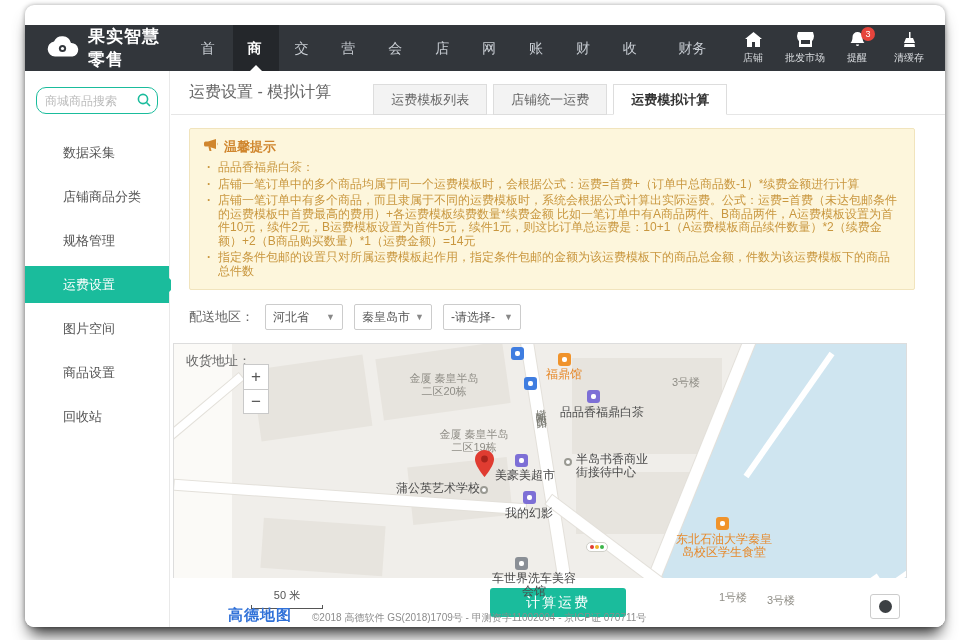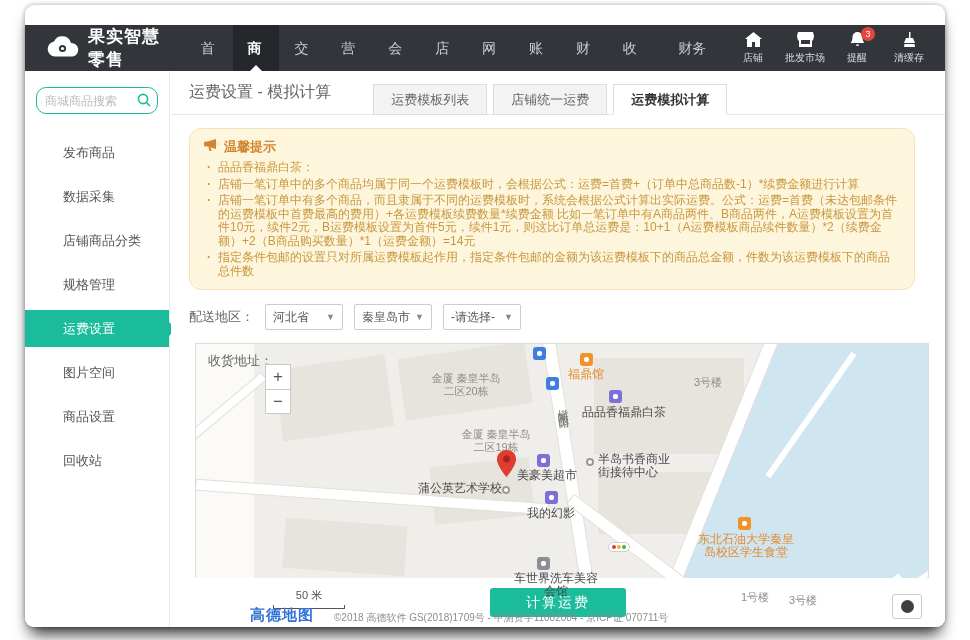--- a/index.html
+++ b/index.html
@@ -33,33 +33,33 @@
       border-top:7px solid transparent; border-bottom:7px solid transparent; border-left:7px solid #1abc9c; }
 
   
   .main { position:absolute; top:66px; left:146px; right:0; bottom:0; background:#fff; }
   .title-row { display:flex; align-items:flex-end; height:44px; padding:12px 20px 0 18px; border-bottom:1px solid #e6e6e6; }
   .page-title { font-size:16px; color:#666; line-height:44px; }
   .tabs { display:flex; margin-left:42px; position:relative; z-index:2; }
   .tab { height:31px; line-height:30px; padding:0 17px; font-size:13px; color:#666; background:#f3f3f3; border:1px solid #ddd; margin-right:6px; margin-bottom:-1px; cursor:pointer; }
   .tab.active { background:#fff; border-bottom:1px solid #fff; font-weight:bold; color:#333; }
 
-  .notice { margin:13px 30px 0 18px; background:#fdf6dc; border:1px solid #f1e4bd; border-radius:12px; padding:9px 14px 8px 14px; }
+  .notice { margin:13px 30px 0 18px; background:#fdf6dc; border:1px solid #f1e4bd; border-radius:2px; padding:9px 14px 8px 14px; }
   .notice-title { display:flex; align-items:center; gap:6px; font-size:13px; font-weight:bold; color:#d0862e; margin-bottom:5px; }
   .notice ul { list-style:none; }
   .notice li { position:relative; font-size:12px; line-height:13.5px; color:#c9973f; padding-left:14px; margin:3px 0; }
   .notice li::before { content:"·"; position:absolute; left:3px; top:0; font-weight:bold; color:#c9973f; }
 
   .region-row { display:flex; align-items:center; gap:11px; margin:14px 18px 13px 18px; }
   .region-label { font-size:13px; color:#666; }
   .sel { width:78px; height:26px; border:1px solid #ccc; border-radius:2px; background:#fff; display:flex; align-items:center; padding:0 7px; font-size:12px; color:#555; cursor:pointer; }
   .sel .caret { margin-left:auto; font-size:9px; color:#888; }
 
   
-  .map-panel { position:relative; margin-left:24px; width:734px; height:281px; border:1px solid #ddd; background:#f0eeea; overflow:hidden;padding-left:20px; }
+  .map-panel { position:relative; margin-left:2px; width:734px; height:281px; border:1px solid #ddd; background:#f0eeea; overflow:hidden;padding-left:20px; }
   .blk { position:absolute; background:#e7e4de; }
   .road { position:absolute; background:#ffffff; box-shadow:0 0 0 1px #e3e0da; }
   .water { position:absolute; inset:0; background:#cfe5f0; clip-path:polygon(577px 0, 734px 0, 734px 281px, 462px 281px); }
   .addr-label { position:absolute; left:12px; top:8px; font-size:13px; color:#666; z-index:5; }
   .zoomctl { position:absolute; left:69px; top:20px; width:26px; z-index:5; }
   .zbtn { width:26px; height:25px; background:#fff; border:1px solid #c9c9c9; color:#555; font-size:17px; text-align:center; line-height:23px; cursor:pointer; }
   .zbtn:first-child { border-bottom:none; }
   .poi { position:absolute; font-size:12px; color:#4a4a4a; line-height:13px; z-index:4; text-align:center; }
   .poi.gray { color:#8f8d86; font-size:11px; }
   .poi.orange { color:#e6892b; }
@@ -150,21 +150,20 @@
   <div class="sidebar">
     <div class="search-wrap">
       <input type="text" placeholder="商城商品搜索" style="">
       <span class="search-ico">
         <svg width="14" height="14" viewBox="0 0 14 14">
             <circle cx="6" cy="6" r="4.6" fill="none" stroke="#1abc9c" stroke-width="1.6"></circle>
             <line x1="9.5" y1="9.5" x2="13" y2="13" stroke="#1abc9c" stroke-width="1.6"></line>
           </svg>
       </span>
     </div>
-    <div class="side-item">发布商品</div>
     <div class="side-item">数据采集</div>
     <div class="side-item">店铺商品分类</div>
     <div class="side-item">规格管理</div>
     <div class="side-item active">运费设置</div>
     <div class="side-item">图片空间</div>
     <div class="side-item">商品设置</div>
     <div class="side-item">回收站</div>
   </div>
 
   <div class="main">

